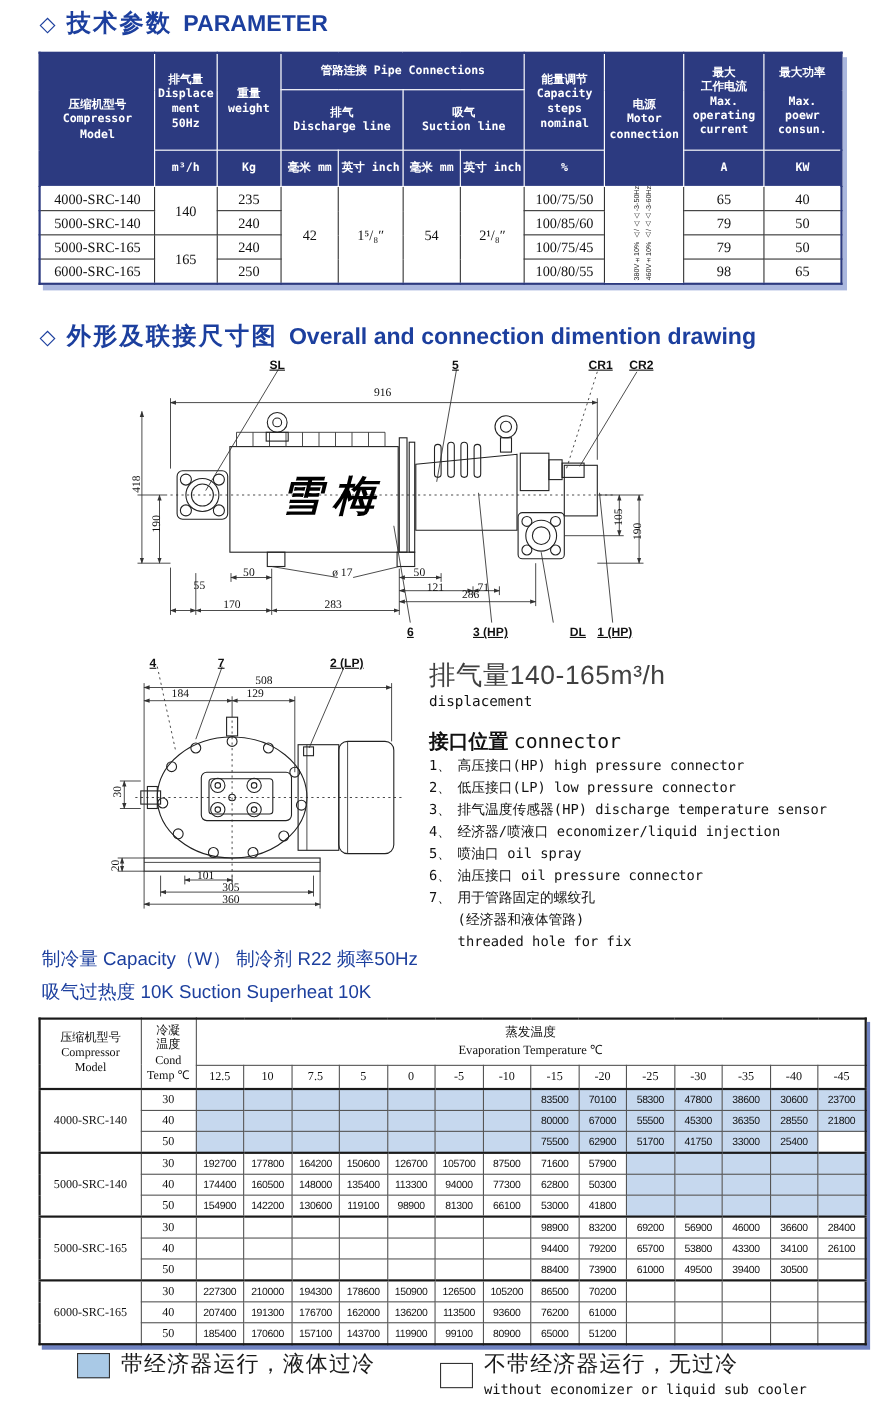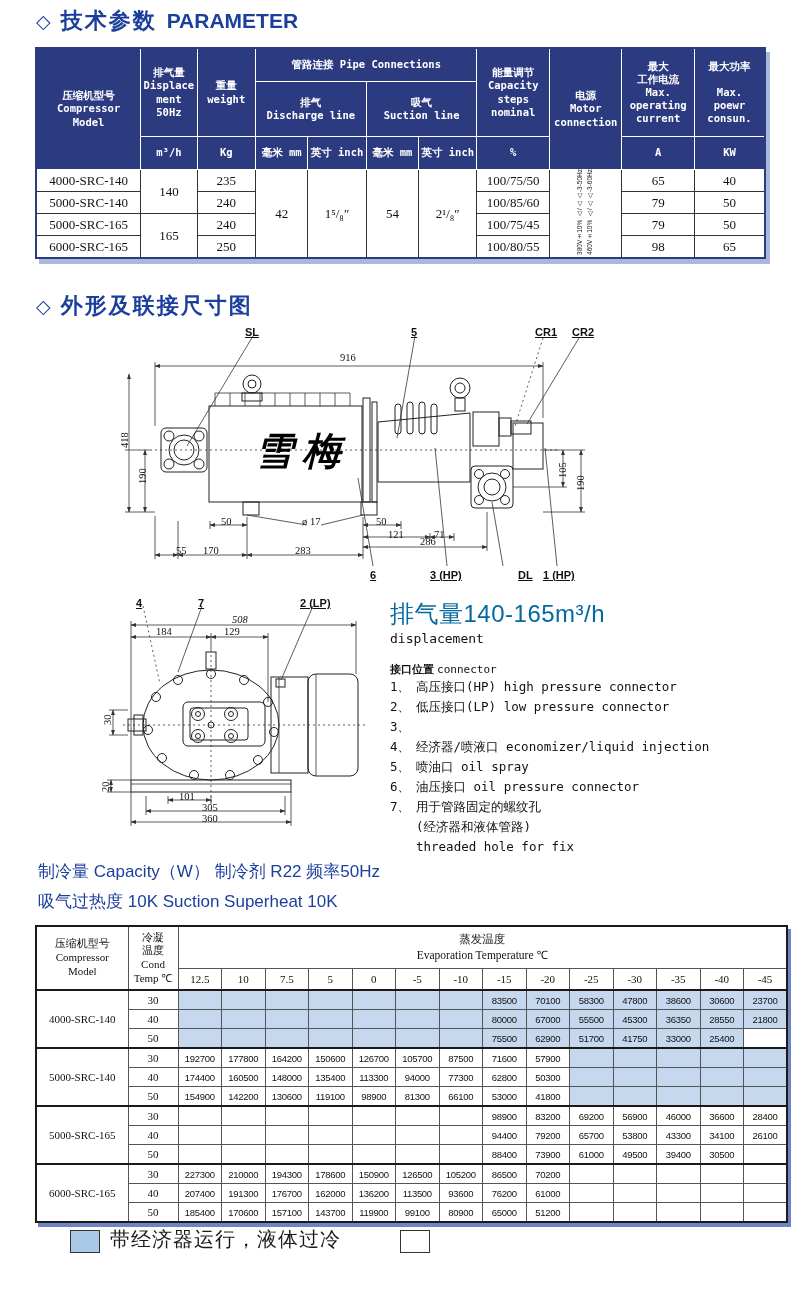--- a/index.html
+++ b/index.html
@@ -30,23 +30,23 @@
   
   .dwg{position:absolute;}
   .dwg svg{position:absolute;left:0;top:0;}
   .dim{position:absolute;font-family:"Liberation Serif",serif;font-size:10.5px;color:#111;
       white-space:nowrap;}
   .dim.vert{transform:rotate(-90deg);transform-origin:left top;}
   .dim.lbl{font-family:"Liberation Sans",sans-serif;font-weight:bold;font-size:11px;
       text-decoration:underline;text-align:center;}
   
   .info{position:absolute;left:390px;top:598px;width:405px;}
-  .info .big{font-size:24px;color:#0369a1;letter-spacing:0.5px;}
+  .info .big{font-size:24px;color:#404040;letter-spacing:0.5px;}
   .info .sub{font-family:"DejaVu Sans Mono",monospace;font-size:13px;margin-top:1px;}
-  .info .ctitle{margin-top:16px;font-size:11px;}
+  .info .ctitle{margin-top:16px;font-size:18px;}
   .info .czh{font-weight:bold;}
   .info .cen{font-family:"DejaVu Sans Mono",monospace;}
   .citem{display:flex;font-size:12.5px;line-height:1.6;
       font-family:"DejaVu Sans Mono",monospace;}
   .citem .cnum{flex:0 0 26px;}
   .citem .ctext{white-space:pre-line;}
   
   .capline{position:absolute;left:38px;color:var(--accent);font-size:17px;}
   
   table.ctable{position:absolute;left:35px;top:925px;border-collapse:collapse;
@@ -184,20 +184,21 @@
       <td>100/80/55</td>
       <td>98</td>
       <td>65</td>
     </tr>
   </tbody>
 </table>
 
 <div class="h1" style="top:291px;">
   <span class="diam">◇</span>
   <span class="zh">外形及联接尺寸图</span>
+  <span class="en">Overall and connection dimention drawing</span>
 </div>
 
 <div id="side-view" class="dwg" style="left:95px;top:326px;width:565px;height:264px;">
   <svg width="565" height="264" viewBox="0 0 565 264">
     <defs>
       <marker id="ar" viewBox="0 0 10 10" refX="9" refY="5" markerWidth="7" markerHeight="7" orient="auto-start-reverse">
         <path d="M0,1.5 L10,5 L0,8.5 z" fill="#333"></path>
       </marker>
     </defs>
 
@@ -281,21 +282,21 @@
     <span class="dim" style="left: 245px; top: 26px;">916</span>
     <span class="dim vert" style="left: 24px; top: 122px;">418</span>
     <span class="dim vert" style="left: 42px; top: 158px;">190</span>
     <span class="dim vert" style="left: 462px; top: 152px;">105</span>
     <span class="dim vert" style="left: 480px; top: 165px;">190</span>
     <span class="dim" style="left: 126px; top: 190px;">50</span>
     <span class="dim" style="left: 207px; top: 190px;">ø 17</span>
     <span class="dim" style="left: 281px; top: 190px;">50</span>
     <span class="dim" style="left: 293px; top: 203px;">121</span>
     <span class="dim" style="left: 339px; top: 203px;">71</span>
-    <span class="dim" style="left: 65px; top: 219px; padding-left: 16px;">55</span>
+    <span class="dim" style="left: 65px; top: 201px; padding-left: 16px;">55</span>
     <span class="dim" style="left: 108px; top: 219px;">170</span>
     <span class="dim" style="left: 200px; top: 219px;">283</span>
     <span class="dim" style="left: 325px; top: 210px;">286</span>
     <span class="dim lbl" style="left: 275px; top: 243px;">6</span>
     <span class="dim lbl" style="left: 335px; top: 243px;">3 (HP)</span>
     <span class="dim lbl" style="left: 400px; top: 243px; padding-left: 23px;">DL</span>
     <span class="dim lbl" style="left: 448px; top: 243px;">1 (HP)</span>
   </div>
 
 <div id="front-view" class="dwg" style="left:98px;top:592px;width:300px;height:256px;">
@@ -355,21 +356,21 @@
     <line class="dimln" x1="13" y1="188" x2="13" y2="200" marker-start="url(#ar)" marker-end="url(#ar)"></line>
     <path class="thin" d="M11 118 H30 M11 143 H30 M9 188 H33 M9 200 H33"></path>
     <line class="dimln" x1="70" y1="208" x2="113" y2="208" marker-start="url(#ar)" marker-end="url(#ar)"></line>
     <line class="dimln" x1="48" y1="219" x2="187" y2="219" marker-start="url(#ar)" marker-end="url(#ar)"></line>
     <line class="dimln" x1="33" y1="230" x2="193" y2="230" marker-start="url(#ar)" marker-end="url(#ar)"></line>
     <path class="thin" d="M70 204 V212 M48 204 V223 M187 204 V223 M33 200 V234 M193 200 V234 M113 204 V212"></path>
   </svg>
 <span class="dim lbl" style="left: 38px; top: 5px;">4</span>
     <span class="dim lbl" style="left: 100px; top: 5px;">7</span>
     <span class="dim lbl" style="left: 202px; top: 5px;">2 (LP)</span>
-    <span class="dim" style="left: 134px; top: 22px; font-style: italic;">508</span>
+    <span class="dim" style="left: 134px; top: 22px;">508</span>
     <span class="dim" style="left: 58px; top: 34px;">184</span>
     <span class="dim" style="left: 126px; top: 34px;">129</span>
     <span class="dim vert" style="left: 4px; top: 133px;">30</span>
     <span class="dim vert" style="left: 2px; top: 200px;">20</span>
     <span class="dim" style="left: 81px; top: 199px;">101</span>
     <span class="dim" style="left: 104px; top: 210px;">305</span>
     <span class="dim" style="left: 104px; top: 221px;">360</span>
   </div>
 
 <div class="info">
@@ -383,20 +384,21 @@
       <div class="citem">
         <span class="cnum">1、</span>
         <span class="ctext">高压接口(HP) high pressure connector</span>
       </div>
       <div class="citem">
         <span class="cnum">2、</span>
         <span class="ctext">低压接口(LP) low pressure connector</span>
       </div>
       <div class="citem">
         <span class="cnum">3、</span>
+        <span class="ctext">排气温度传感器(HP) discharge temperature sensor</span>
       </div>
       <div class="citem">
         <span class="cnum">4、</span>
         <span class="ctext">经济器/喷液口 economizer/liquid injection</span>
       </div>
       <div class="citem">
         <span class="cnum">5、</span>
         <span class="ctext">喷油口 oil spray</span>
       </div>
       <div class="citem">
@@ -664,14 +666,16 @@
 
 <div class="litem" style="left:70px;top:1226px;">
   <span class="swatch blue"></span>
   <div>
     <div class="lzh">带经济器运行，液体过冷</div>
   </div>
 </div>
 <div class="litem" style="left:400px;top:1226px;">
   <span class="swatch white"></span>
   <div>
+    <div class="lzh">不带经济器运行，无过冷</div>
+    <div class="len">without economizer or liquid sub cooler</div>
   </div>
 </div>
 
 </body></html>

